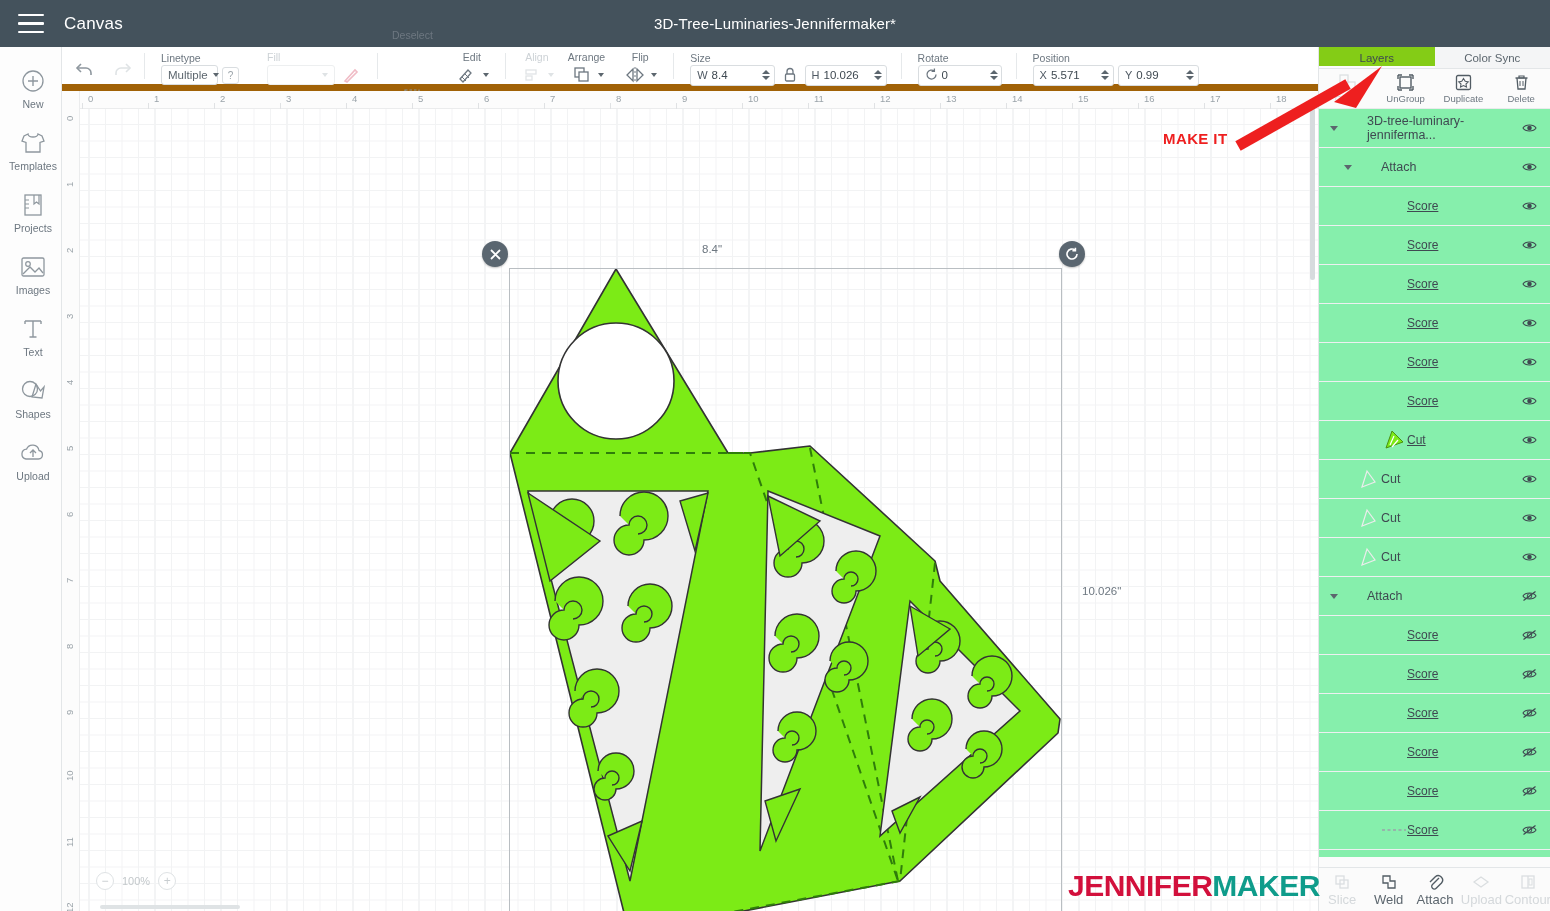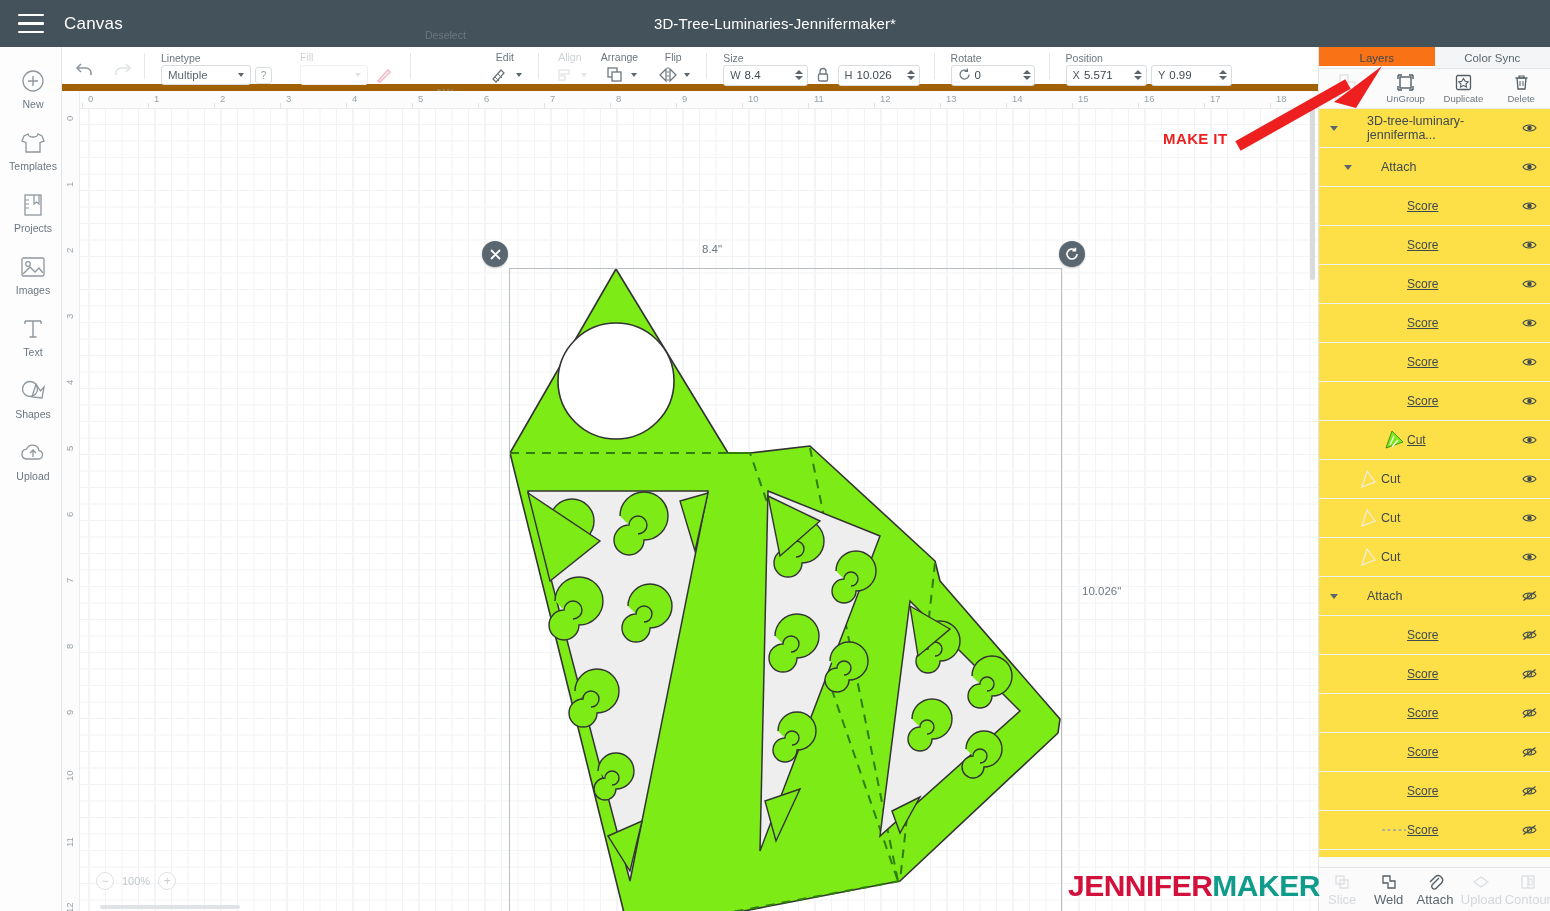--- a/index.html
+++ b/index.html
@@ -150,29 +150,29 @@
   }
   .anno-arrow { position:absolute; left:1230px; top:58px; z-index:20; pointer-events:none; }
 
   
   .rightpanel {
     position:absolute; left:1318px; top:47px; width:232px; height:864px;
     background:#fbfbfb; border-left:1px solid #e3e6e8;
   }
   .rp-tabs { display:flex; height:22px; border-bottom:1px solid #e3e6e8; background:#f4f5f6; }
   .rp-tab { flex:1; text-align:center; font-size:11.5px; color:#5c666e; line-height:22px; cursor:pointer; }
-  .rp-tab.active { background:#f97316; color:#3f4951; border-bottom:2px solid #fbfbfb; }
+  .rp-tab.active { background:#84cc16; color:#3f4951; border-bottom:2px solid #fbfbfb; }
   .rp-actions { display:flex; height:40px; border-bottom:1px solid #eaebec; }
   .rp-act { flex:1; display:flex; flex-direction:column; align-items:center; justify-content:center; cursor:pointer; gap:1px; }
   .rp-act .ra-lab { font-size:9.5px; color:#6d7780; }
   .rp-act.dim .ra-lab { color:#d4d8db; }
   .layers-list { height:748px; overflow-y:auto; }
   .ly {
     display:flex; align-items:center; height:39px; border-bottom:1px solid #eef0f1;
-    padding-right:10px; cursor:pointer; background:#fde047;
+    padding-right:10px; cursor:pointer; background:#86efac;
   }
   .ly .tw { width:14px; display:flex; align-items:center; justify-content:center; }
   .ly .tw i { width:0;height:0;border-left:4px solid transparent;border-right:4px solid transparent;border-top:5px solid #5c666e; }
   .ly .thumb { width:26px; height:26px; display:flex; align-items:center; justify-content:center; flex:none; }
   .ly .lname { font-size:12.5px; color:#3f4951; flex:1; }
   .ly .eye { width:22px; display:flex; align-items:center; justify-content:center; cursor:pointer; }
   .ly.ind0 { padding-left:8px; }
   .ly.ind1 { padding-left:22px; }
   .ly.ind2 { padding-left:48px; }
   .ly.ind2 .lname { font-size:12px;text-decoration:underline; }
@@ -218,21 +218,21 @@
             <path d="M17 7 H8 a5 5 0 0 0 -5 5 v2" fill="none" stroke="#dfe3e5" stroke-width="1.6"></path>
           </svg>
       </span>
     </div>
 
     <div class="tb-divider"></div>
 
     <div class="tb-group" style="padding-left:6px;">
       <div class="tb-label">Linetype</div>
       <div class="tb-row">
-        <div class="sel-dd" style="width:90px;">
+        <div class="sel-dd" style="width:57px;">
           <span>Multiple</span>
           <span class="tiny-chev" style="margin-left:auto;"></span>
         </div>
         <div class="q-btn">?</div>
       </div>
     </div>
 
     <div class="tb-group" style="padding-left:28px;">
       <div class="tb-label dim">Fill</div>
       <div class="tb-row">

